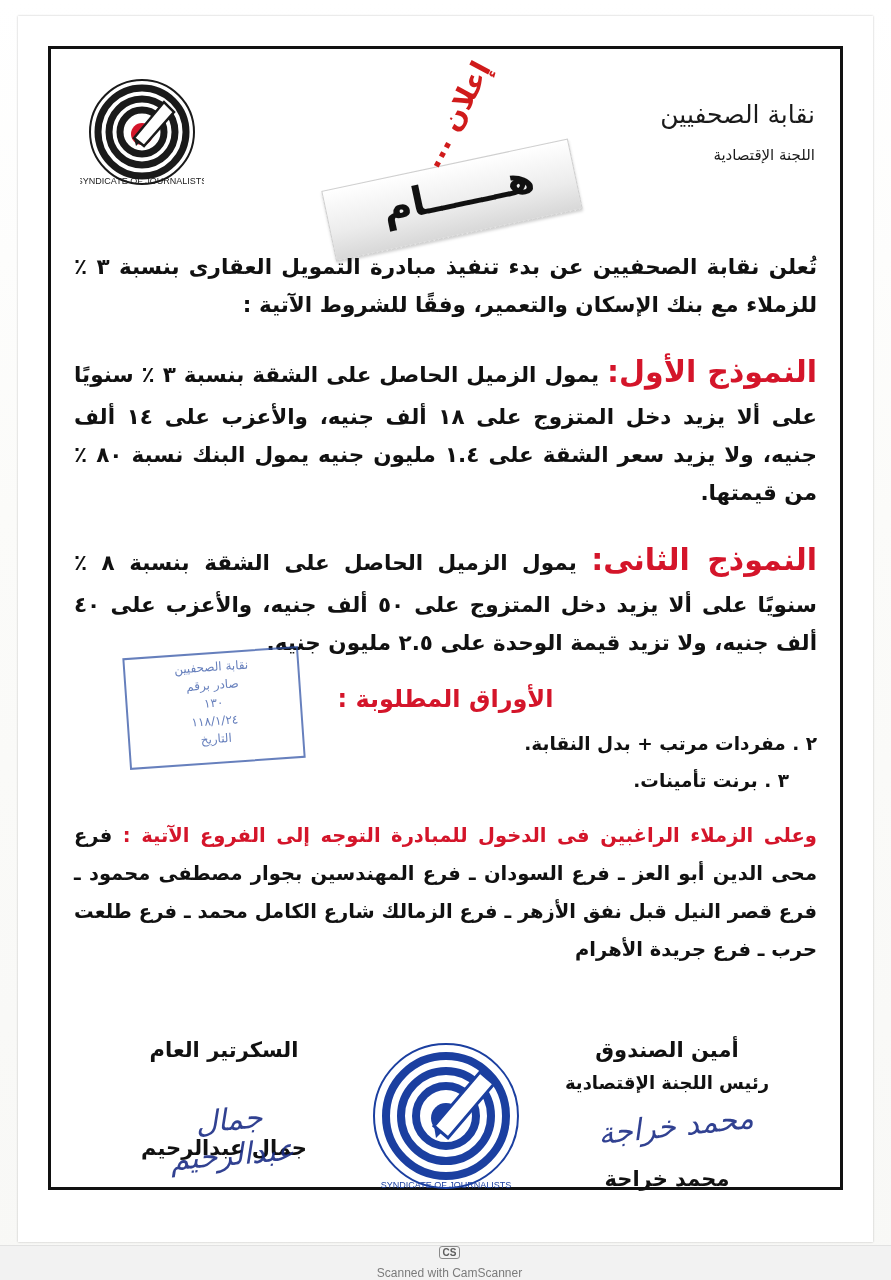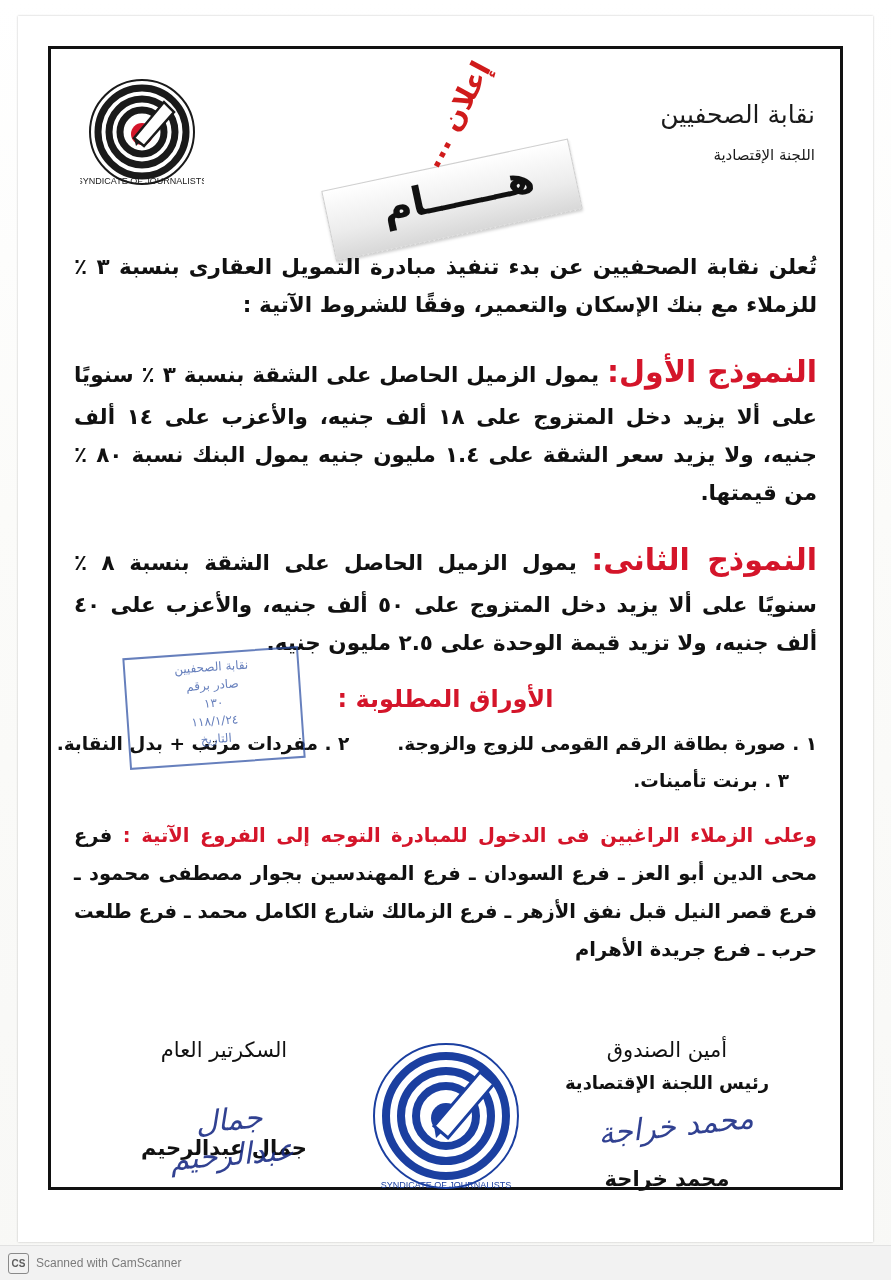--- a/index.html
+++ b/index.html
@@ -222,21 +222,21 @@
   }
   .sig-col {
     position: absolute;
     text-align: center;
     width: 300px;
   }
   .sig-right { right: 0; }
   .sig-left  { left: 0; }
   .sig-title {
     font-size: 21px;
-    font-weight: 400;
+    font-weight: 700;
     color: #111;
   }
   .sig-sub {
     font-size: 18px;
     font-weight: 700;
     color: #111;
     margin-top: 10px;
   }
   .sig-name {
     font-size: 21px;
@@ -273,20 +273,21 @@
     right: 0;
     bottom: 0;
     height: 34px;
     background: #f2f2f2;
     border-top: 1px solid #e2e2e2;
     display: flex;
     align-items: center;
     direction: ltr;
     padding-left: 8px;
     gap: 7px;
+    flex-direction: column;
   }
   .cs-badge {
     width: 19px;
     height: 19px;
     border: 1.5px solid #8a8a8a;
     border-radius: 3px;
     color: #5d5d5d;
     font-size: 10px;
     font-weight: 700;
     display: flex;
@@ -351,21 +352,20 @@
         <p class="para">
           <span class="model-title">النموذج الثانى:</span>
           <span>يمول الزميل الحاصل على الشقة بنسبة ٨ ٪ سنويًا على ألا يزيد دخل المتزوج على ٥٠ ألف جنيه، والأعزب على ٤٠ ألف جنيه، ولا تزيد قيمة الوحدة على ٢.٥ مليون جنيه.</span>
         </p>
       </div>
 
       <div class="section-title">الأوراق المطلوبة :</div>
 
       <div class="docs-grid">
         <div class="docs-row row1">
-          <div class="cell">١ . صورة بطاقة الرقم القومى للزوج والزوجة.</div>
           <div class="cell">٢ . مفردات مرتب + بدل النقابة.</div>
         </div>
         <div class="docs-row row2">
           <div class="cell">٣ . برنت تأمينات.</div>
         </div>
       </div>
 
       <p class="branches">
         <span class="lead">وعلى الزملاء الراغبين فى الدخول للمبادرة التوجه إلى الفروع الآتية :</span>
         <span>فرع محى الدين أبو العز ـ فرع السودان ـ فرع المهندسين بجوار مصطفى محمود ـ فرع قصر النيل قبل نفق الأزهر ـ فرع الزمالك شارع الكامل محمد ـ فرع طلعت حرب ـ فرع جريدة الأهرام</span>

